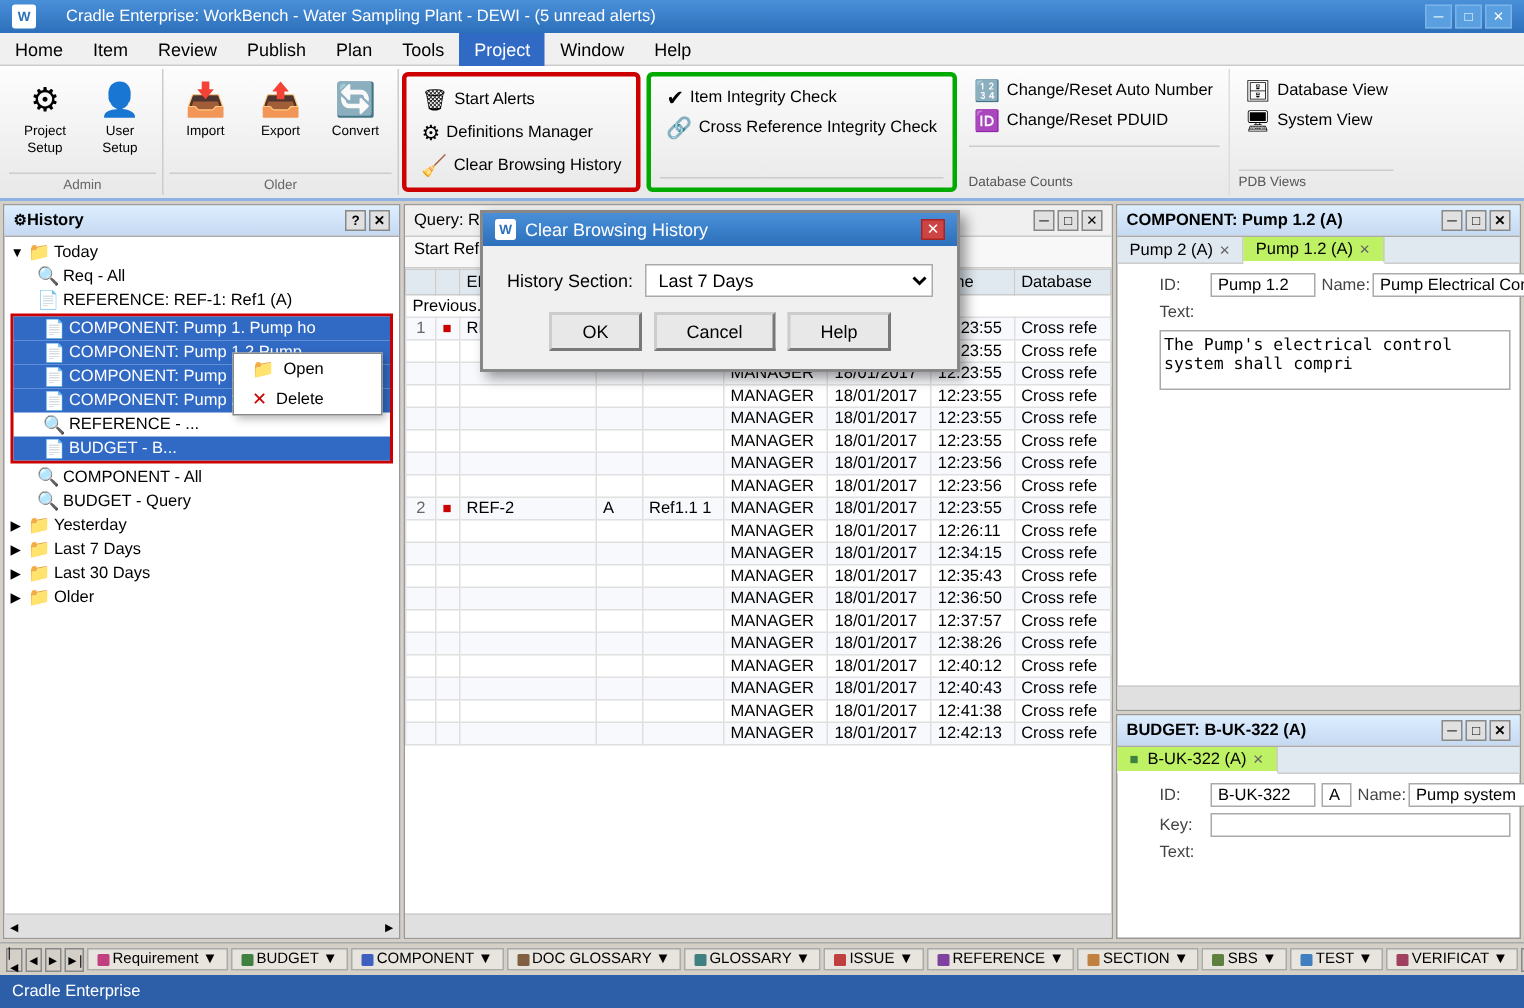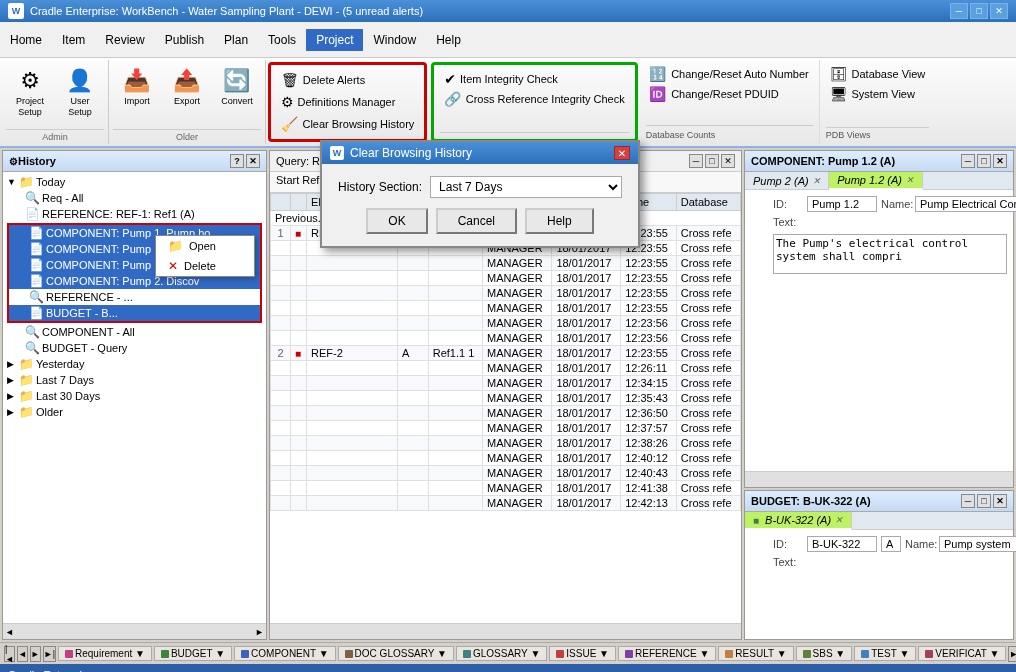--- a/index.html
+++ b/index.html
@@ -1,26 +1,26 @@
 <!DOCTYPE html>
 <html><head>
   <meta charset="utf-8">
   <style>
     * { box-sizing: border-box; margin: 0; padding: 0; }
     body { font-family: 'Segoe UI', Tahoma, Geneva, Verdana, sans-serif; font-size: 11px; background: #d4d0c8; overflow: hidden; width: 1016px; height: 672px; }
 
     
     .title-bar { background: linear-gradient(to bottom, #4a90d9, #2c6fba); color: white; height: 22px; display: flex; align-items: center; padding: 0 8px; font-size: 11px; user-select: none; }
     .title-bar-icon { width: 16px; height: 16px; margin-right: 6px; background: #fff; border-radius: 2px; display: flex; align-items: center; justify-content: center; font-size: 9px; color: #2c6fba; font-weight: bold; }
-    .title-bar-text { flex: 1; }
+    .title-bar-text { flex: 1; margin-left: 14px; }
     .title-bar-controls { display: flex; gap: 2px; }
     .title-bar-btn { width: 18px; height: 16px; background: #5a9fe0; border: 1px solid #7ab3e8; cursor: pointer; font-size: 9px; display: flex; align-items: center; justify-content: center; color: white; }
 
     
-    .menu-bar { background: #f0f0f0; height: 36px; display: flex; align-items: center; border-bottom: 1px solid #ccc; }
+    .menu-bar { background: #f0f0f0; height: 22px; display: flex; align-items: center; border-bottom: 1px solid #ccc; }
     .menu-item { padding: 3px 10px; cursor: pointer; font-size: 12px; color: #000; height: 22px; display: flex; align-items: center; }
     .menu-item:hover, .menu-item.active { background: #316ac5; color: white; }
 
     
     .ribbon { background: linear-gradient(to bottom, #fdfdfd, #e8e8e8); border-bottom: 2px solid #8db2e3; display: flex; height: 90px; padding: 2px; }
     .ribbon-group { display: flex; flex-direction: column; border-right: 1px solid #ccc; padding: 2px 4px; min-width: 60px; align-items: center; }
     .ribbon-group-label { font-size: 9px; color: #666; margin-top: auto; padding-top: 2px; border-top: 1px solid #ccc; width: 100%; text-align: center; }
     .ribbon-btn { display: flex; flex-direction: column; align-items: center; cursor: pointer; padding: 2px 4px; border-radius: 3px; min-width: 48px; }
     .ribbon-btn-icon { font-size: 22px; margin-bottom: 2px; }
     .ribbon-btn-text { font-size: 9px; text-align: center; line-height: 1.2; }
@@ -38,21 +38,21 @@
     .tree-icon { margin-right: 2px; font-size: 12px; }
     .folder-icon { color: #f0c040; }
     .doc-icon { color: #4a7fc1; }
     .search-icon-sm { color: #666; }
     table { width: 100%; border-collapse: collapse; font-size: 11px; }
     th { background: #e0e8f0; border: 1px solid #ccc; padding: 2px 4px; font-weight: normal; text-align: left; position: sticky; top: 0; }
     td { border: 1px solid #e0e0e0; padding: 1px 4px; white-space: nowrap; }
     tr:nth-child(even) td { background: #f7f9fc; }
     .row-num { color: #666; text-align: center; }
     .tab-bar { display: flex; background: #e0e8f0; border-bottom: 1px solid #ccc; }
-    .tab { padding: 2px 8px; cursor: pointer; font-size: 11px; border-right: 1px solid #ccc; display: flex; align-items: center; gap: 4px; font-style: italic; }
+    .tab { padding: 2px 8px; cursor: pointer; font-size: 11px; border-right: 1px solid #ccc; display: flex; align-items: center; gap: 4px; }
     .tab.active { background: #bef264; border-bottom: 2px solid #fff; margin-bottom: -1px; }
     .tab-close { font-size: 9px; cursor: pointer; color: #666; }
     .form-area { padding: 6px; font-size: 11px; margin-left: 22px; }
     .form-row { display: flex; align-items: center; margin-bottom: 4px; gap: 4px; }
     .form-label { color: #444; min-width: 30px; }
     .form-input { border: 1px solid #aaa; padding: 1px 4px; font-size: 11px; flex: 1; background: white; }
     .form-text-area { border: 1px solid #aaa; width: 100%; height: 40px; font-size: 11px; padding: 2px; margin-top: 4px; resize: none; }
     .text-label { color: #444; margin-top: 4px; margin-bottom: 2px; }
 
     
@@ -137,21 +137,21 @@
         <div class="ribbon-btn-icon">🔄</div>
         <div class="ribbon-btn-text">Convert</div>
       </div>
     </div>
     <div class="ribbon-group-label">Older</div>
   </div>
 
   <div style="display:flex; flex-direction:column; border:3px solid #cc0000; border-radius:4px; margin:2px; padding:4px 6px; justify-content:space-around;">
     <div class="ribbon-small-btn">
       <span class="ribbon-small-icon">🗑</span>
-      <span>Delete Alerts</span>
+      <span>Start Alerts</span>
     </div>
     <div class="ribbon-small-btn">
       <span class="ribbon-small-icon">⚙</span>
       <span>Definitions Manager</span>
     </div>
     <div class="ribbon-small-btn">
       <span class="ribbon-small-icon">🧹</span>
       <span>Clear Browsing History</span>
     </div>
   </div>
@@ -170,21 +170,21 @@
 
   <div style="display:flex; flex-direction:column; padding:4px 6px; justify-content:space-around; border-right:1px solid #ddd;">
     <div class="ribbon-small-btn">
       <span class="ribbon-small-icon">🔢</span>
       <span>Change/Reset Auto Number</span>
     </div>
     <div class="ribbon-small-btn">
       <span class="ribbon-small-icon">🆔</span>
       <span>Change/Reset PDUID</span>
     </div>
-    <div style="font-size:9px; color:#555; margin-top:auto; border-top:1px solid #ccc; padding-top:4px;">Database Counts</div>
+    <div style="font-size:9px; color:#555; margin-top:auto; border-top:1px solid #ccc; padding-top:18px;">Database Counts</div>
   </div>
 
   <div style="display:flex; flex-direction:column; padding:4px 6px; justify-content:space-around;">
     <div class="ribbon-small-btn">
       <span class="ribbon-small-icon">🗄</span>
       <span>Database View</span>
     </div>
     <div class="ribbon-small-btn">
       <span class="ribbon-small-icon">🖥</span>
       <span>System View</span>
@@ -598,20 +598,24 @@
         </div>
       </div>
       <div class="form-area">
         <div class="form-row">
           <span class="form-label">ID:</span>
           <input type="text" class="form-input" style="width: 70px;" value="B-UK-322">
           <input type="text" class="form-input" style="width: 20px;" value="A">
           <span class="form-label">Name:</span>
           <input type="text" class="form-input" value="Pump system" style="">
         </div>
+        <div class="form-row">
+          <span class="form-label">Key:</span>
+          <input type="text" class="form-input" style="">
+        </div>
         <div class="text-label">Text:</div>
       </div>
     </div>
   </div>
 </div>
 
 <div class="status-bar">
   <div class="nav-btn">|◄</div>
   <div class="nav-btn">◄</div>
   <div class="nav-btn">►</div>
@@ -639,21 +643,21 @@
   <div class="status-item">
     <span class="status-dot" style="background:#c04040;"></span>
     <span>ISSUE ▼</span>
   </div>
   <div class="status-item">
     <span class="status-dot" style="background:#8040a0;"></span>
     <span>REFERENCE ▼</span>
   </div>
   <div class="status-item">
     <span class="status-dot" style="background:#c08040;"></span>
-    <span>RESULT ▼</span>
+    <span>SECTION ▼</span>
   </div>
   <div class="status-item">
     <span class="status-dot" style="background:#608040;"></span>
     <span>SBS ▼</span>
   </div>
   <div class="status-item">
     <span class="status-dot" style="background:#4080c0;"></span>
     <span>TEST ▼</span>
   </div>
   <div class="status-item">

